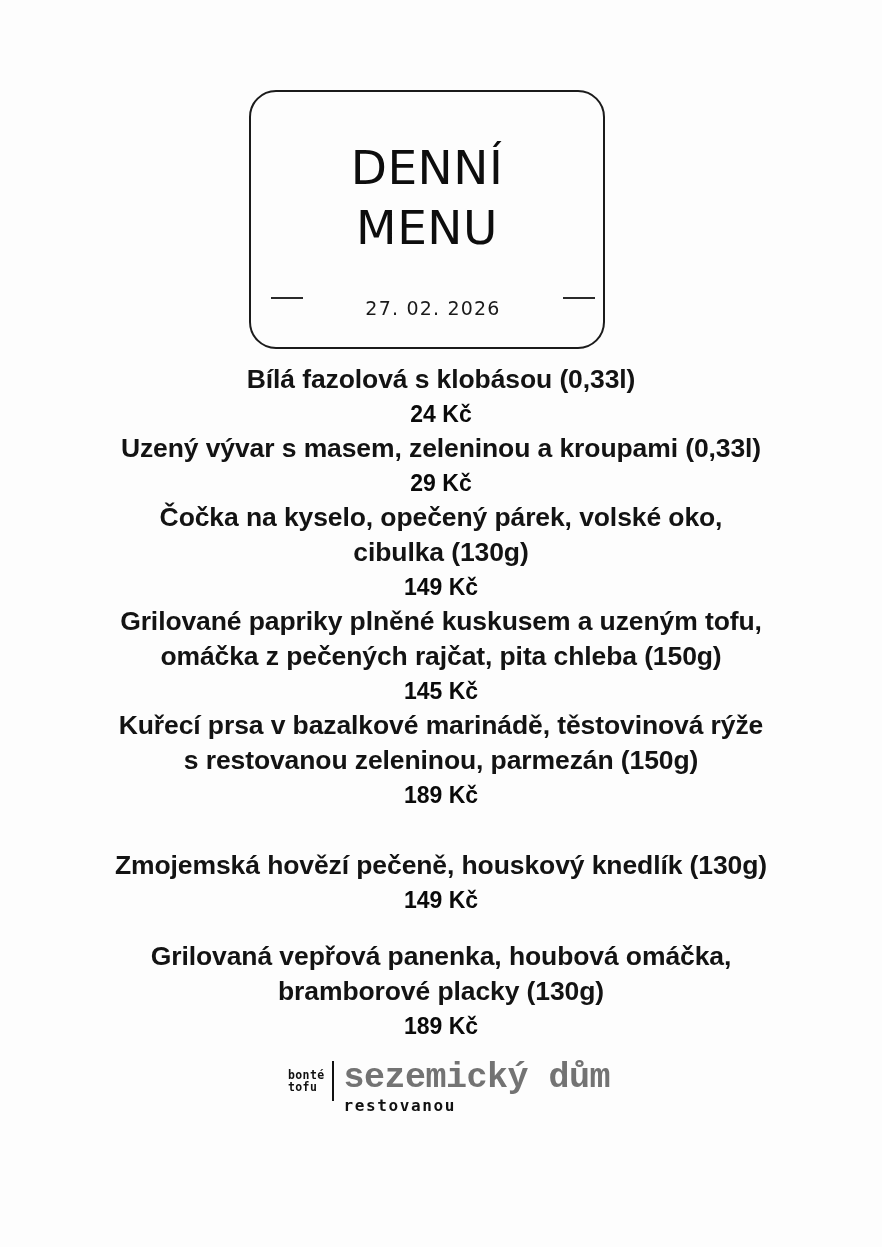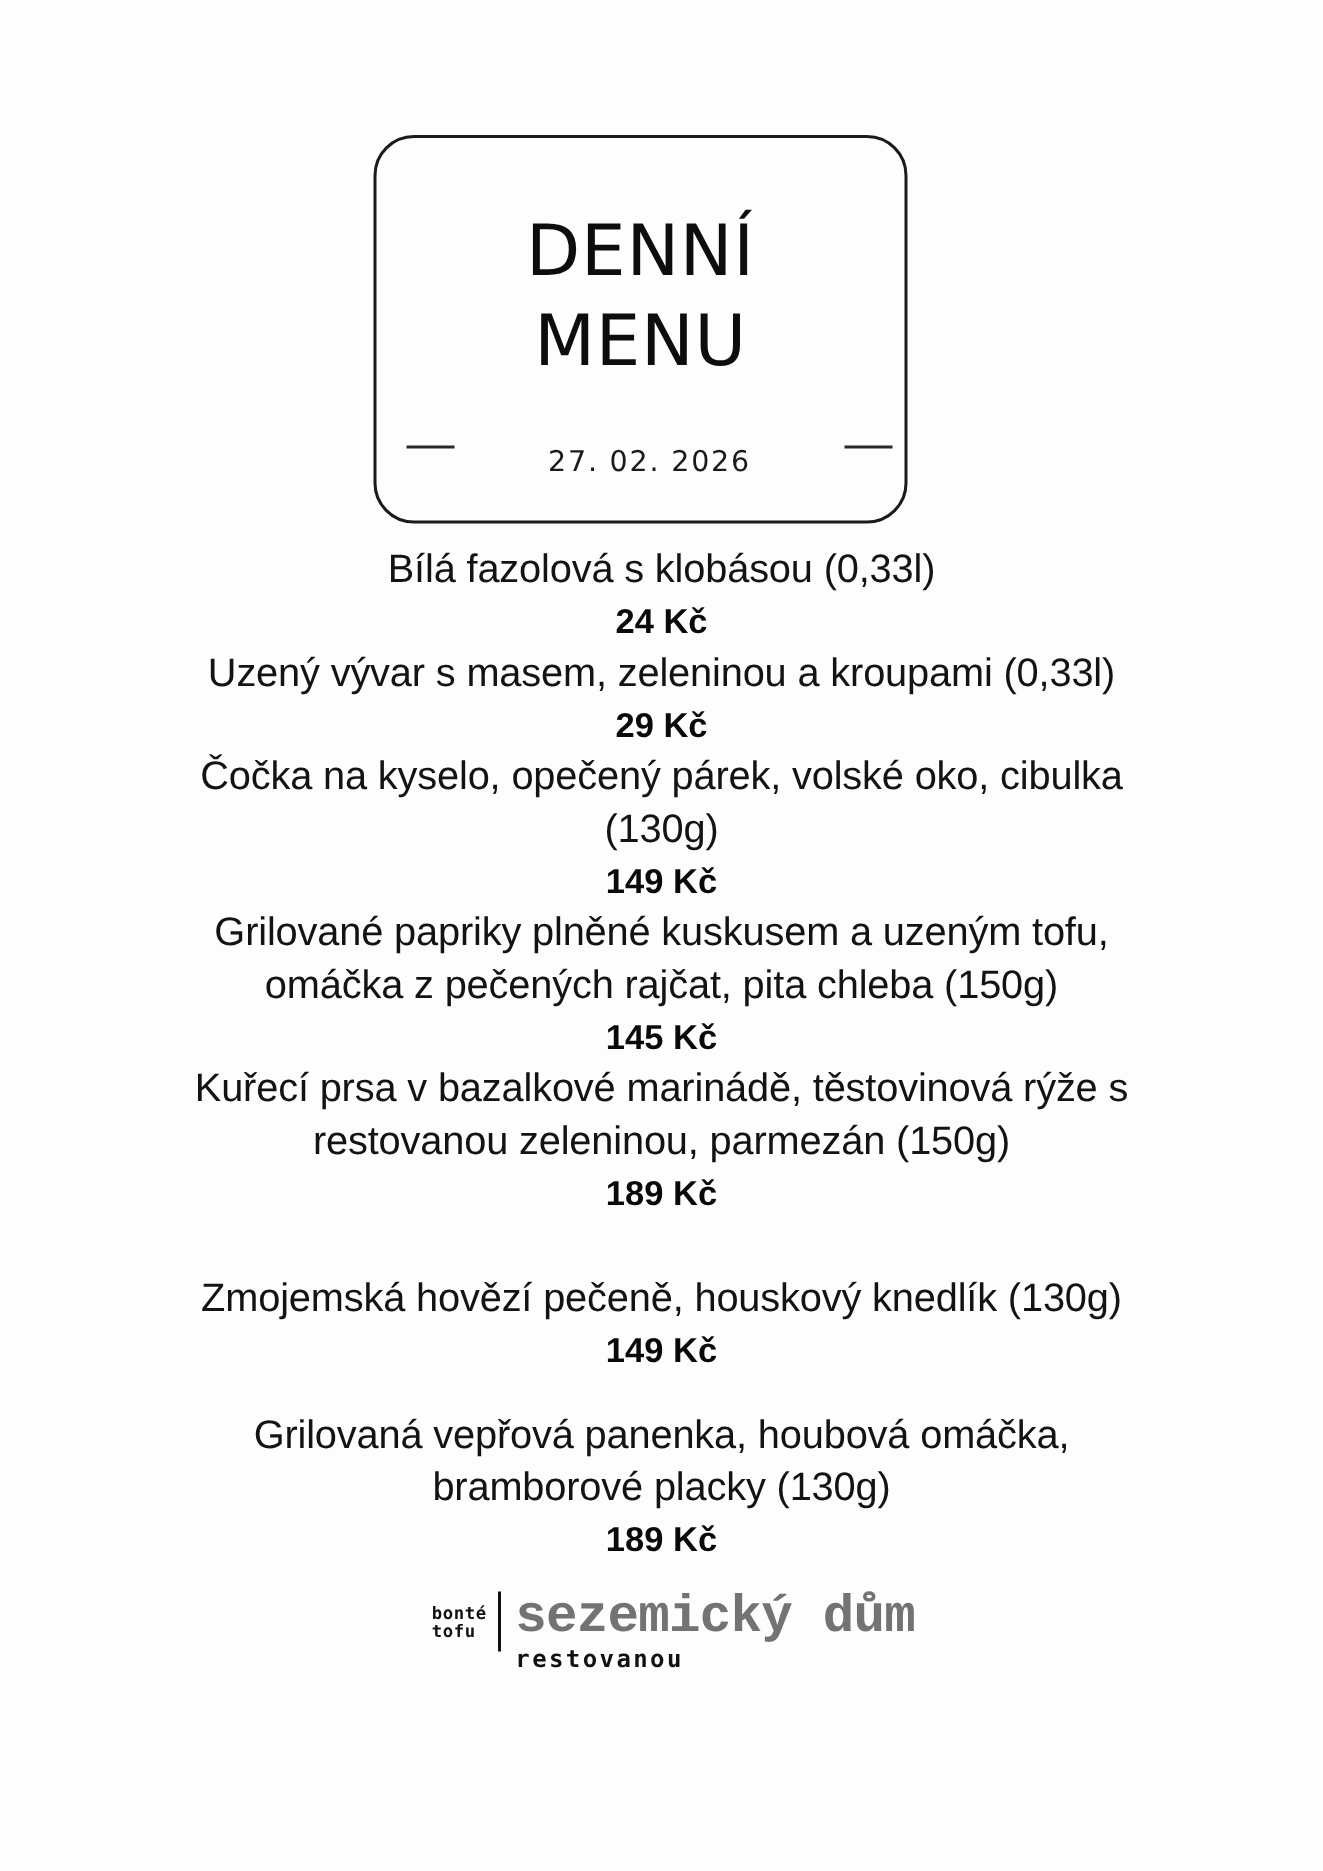--- a/index.html
+++ b/index.html
@@ -87,21 +87,21 @@
   }
   .menu-item.gap-before {
     margin-top: 36px;
   }
   .menu-item.gap-after {
     margin-bottom: 22px;
   }
   .item-name {
     font-size: 26.5px;
     line-height: 35px;
-    font-weight: 400;
+    font-weight: 700;
     color: #131313;
     letter-spacing: -0.1px;
     padding: 0 4px;
   }
   .item-price {
     font-size: 23px;
     line-height: 34px;
     font-weight: 700;
     color: #0a0a0a;
     letter-spacing: 0px;

